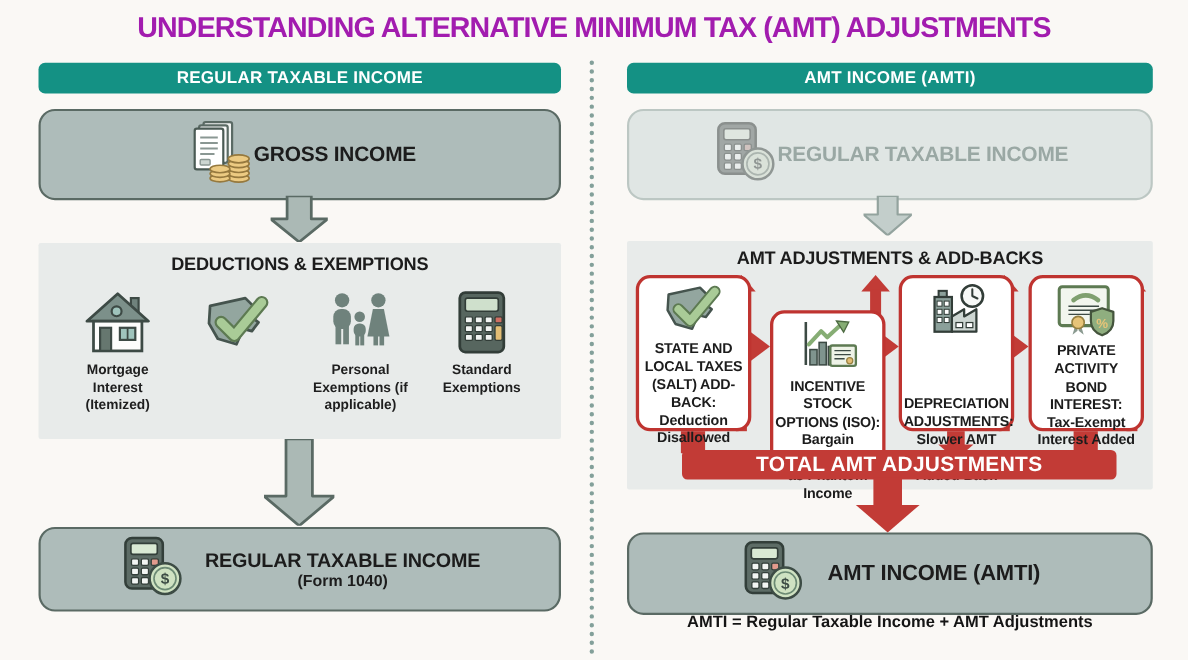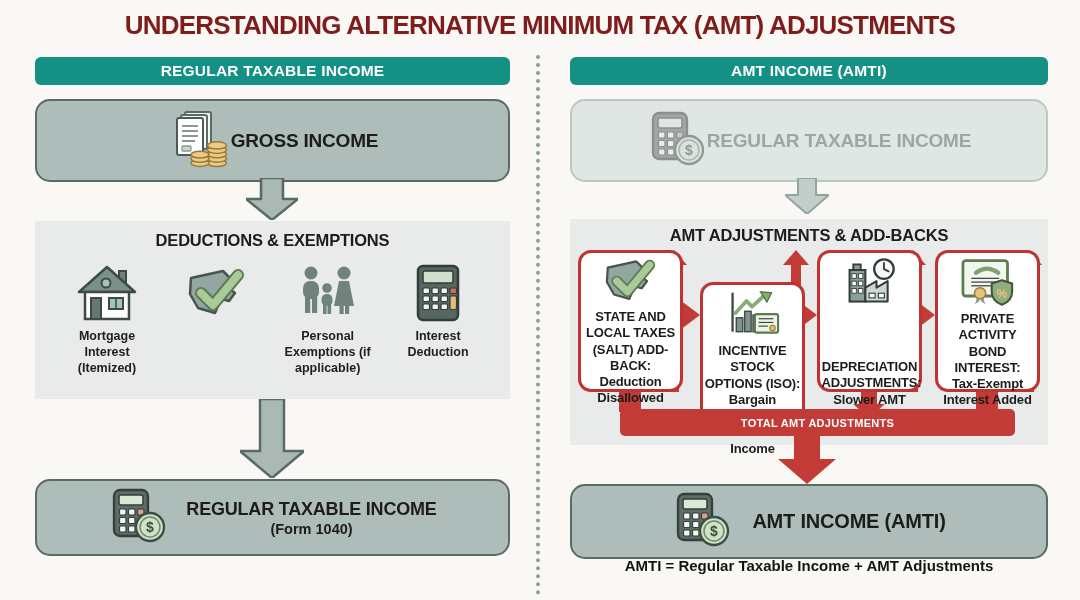--- a/index.html
+++ b/index.html
@@ -3,21 +3,21 @@
 <meta charset="utf-8">
 <style>
   html,body{margin:0;padding:0;}
   body{
     width:1080px;height:600px;position:relative;overflow:hidden;
     background:#faf8f5;font-family:"Liberation Sans",sans-serif;color:#1c1c1c;
   }
   .stage{position:absolute;inset:0;}
   .page-title{
     position:absolute;top:10px;left:0;width:1080px;margin:0;text-align:center;
-    font-size:26px;font-weight:800;letter-spacing:-0.8px;color:#7f1d1d;
+    font-size:26px;font-weight:800;letter-spacing:-0.8px;color:#a21caf;
   }
   .divider{
     position:absolute;left:536px;top:55px;height:540px;width:0;
     border-left:4px dotted #83a09a;
   }
   .col{position:absolute;top:0;height:600px;}
   .col.left{left:35px;width:475px;}
   .col.right{left:570px;width:478px;}
   .col-header{
     position:absolute;top:57px;left:0;right:0;height:28px;border-radius:6px;
@@ -63,21 +63,21 @@
   .red{background:#c23b36;}
   .rabs{position:absolute;}
   .tri-up{width:0;height:0;border-left:13px solid transparent;border-right:13px solid transparent;border-bottom:15px solid #c23b36;}
   .tri-right{width:0;height:0;border-top:15px solid transparent;border-bottom:15px solid transparent;border-left:20px solid #c23b36;}
   .tri-down{width:0;height:0;border-left:16px solid transparent;border-right:16px solid transparent;border-top:14px solid #c23b36;}
   .tri-down-big{width:0;height:0;border-left:29px solid transparent;border-right:29px solid transparent;border-top:25px solid #c23b36;}
   .total-banner{
     position:absolute;left:50px;width:395px;top:190px;height:27px;border-radius:5px;
     background:#c23b36;display:flex;align-items:center;justify-content:center;
   }
-  .total-banner span{color:#fff;font-size:11px;font-weight:800;letter-spacing:0.3px;}
+  .total-banner span{color:#fff;font-size:19px;font-weight:800;letter-spacing:0.3px;}
   .formula{
     position:absolute;top:557px;left:0;right:0;text-align:center;
     font-size:15px;font-weight:700;color:#141414;
   }
 </style>
 </head>
 <body>
 
 <div class="stage">
 
@@ -184,21 +184,21 @@
                   <rect x="18" y="32" width="6.5" height="5.5" rx="1"></rect>
                   <rect x="27" y="32" width="6.5" height="5.5" rx="1"></rect>
                 <rect x="9" y="40" width="6.5" height="5.5" rx="1"></rect>
                   <rect x="18" y="40" width="6.5" height="5.5" rx="1"></rect>
                   <rect x="27" y="40" width="6.5" height="5.5" rx="1"></rect>
               </g>
               <rect x="36" y="24" width="6.5" height="5.5" rx="1" fill="#cf6f63" stroke="#323d38" stroke-width="1.2"></rect>
               <rect x="36" y="32" width="6.5" height="13.5" rx="1.5" fill="#e3bd74" stroke="#323d38" stroke-width="1.2"></rect>
             </svg>
           </span>
-          <span class="ded-label">Interest Deduction</span>
+          <span class="ded-label">Standard Exemptions</span>
         </div>
 
       </div>
     </div>
 
     <svg class="arrow-gray" style="top:399px;left:205px;" width="64" height="79" viewBox="0 0 64 79">
       <polygon points="20,0 44,0 44,52 64,52 32,79 0,52 20,52" fill="#abb9b5" stroke="#5a6a64" stroke-width="2.5" stroke-linejoin="round"></polygon>
     </svg>
 
     <div class="box result" style="top:479px;height:73px;gap:18px;">

